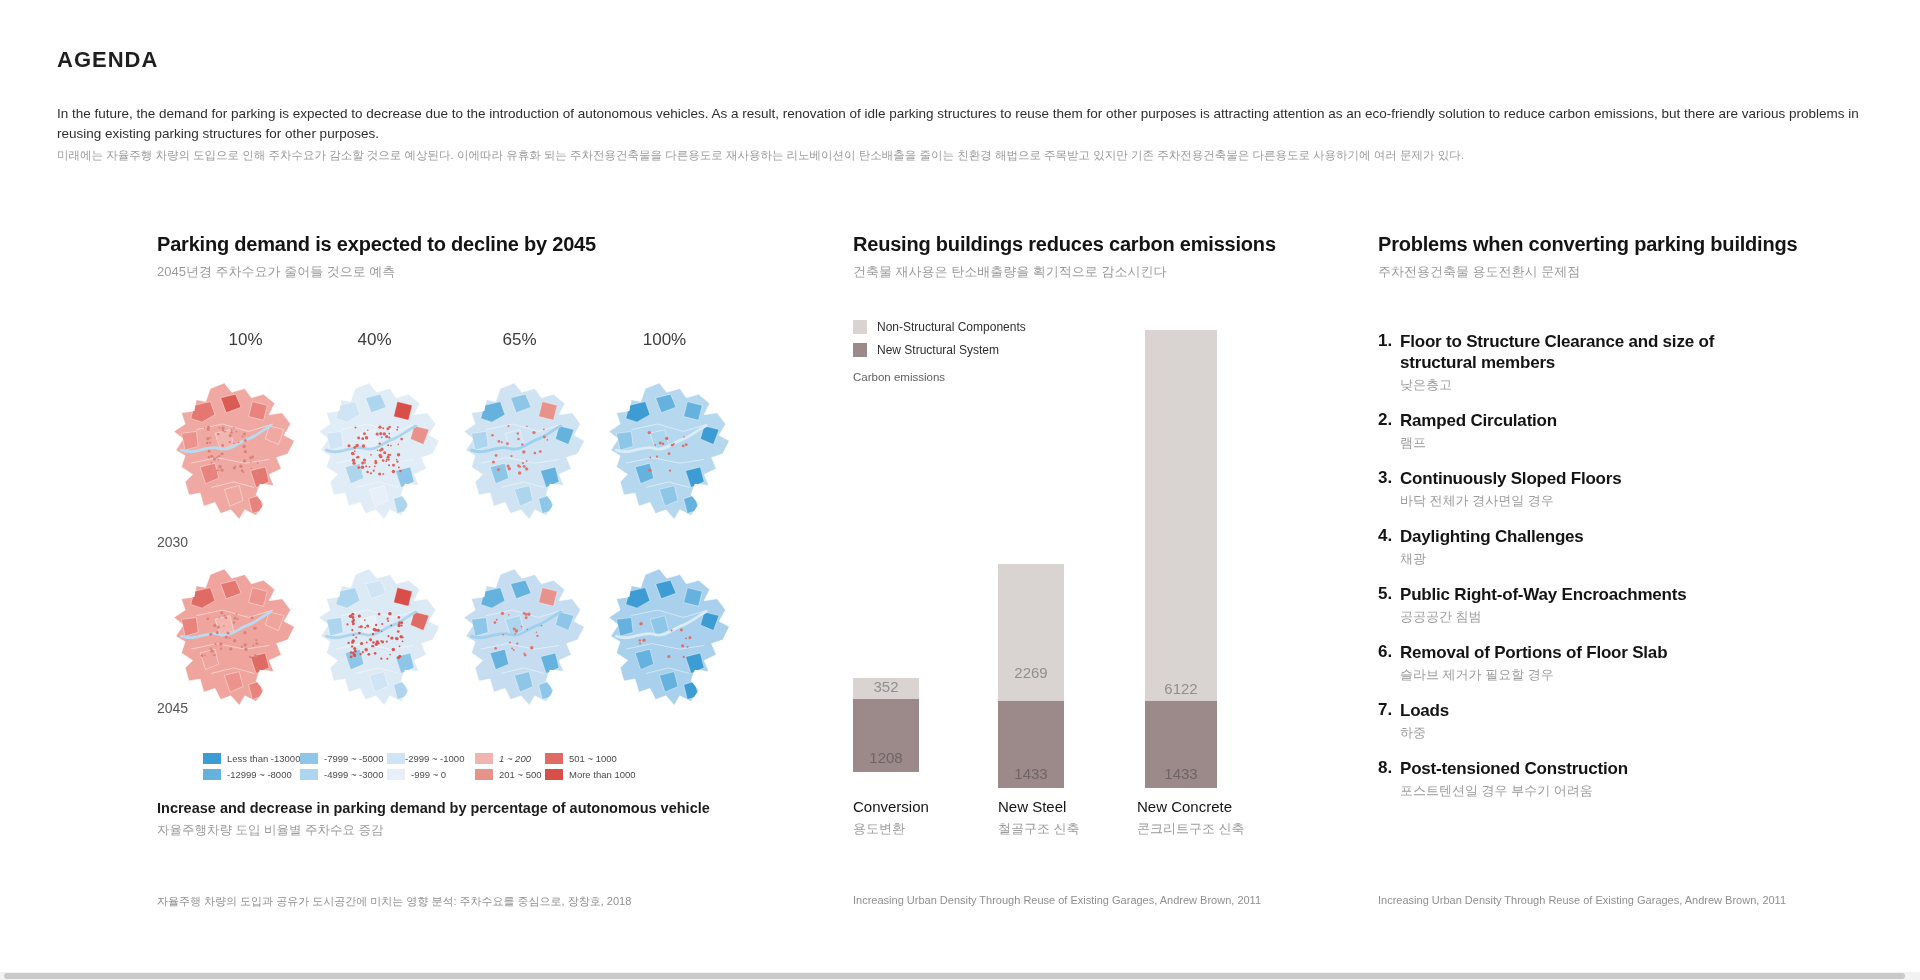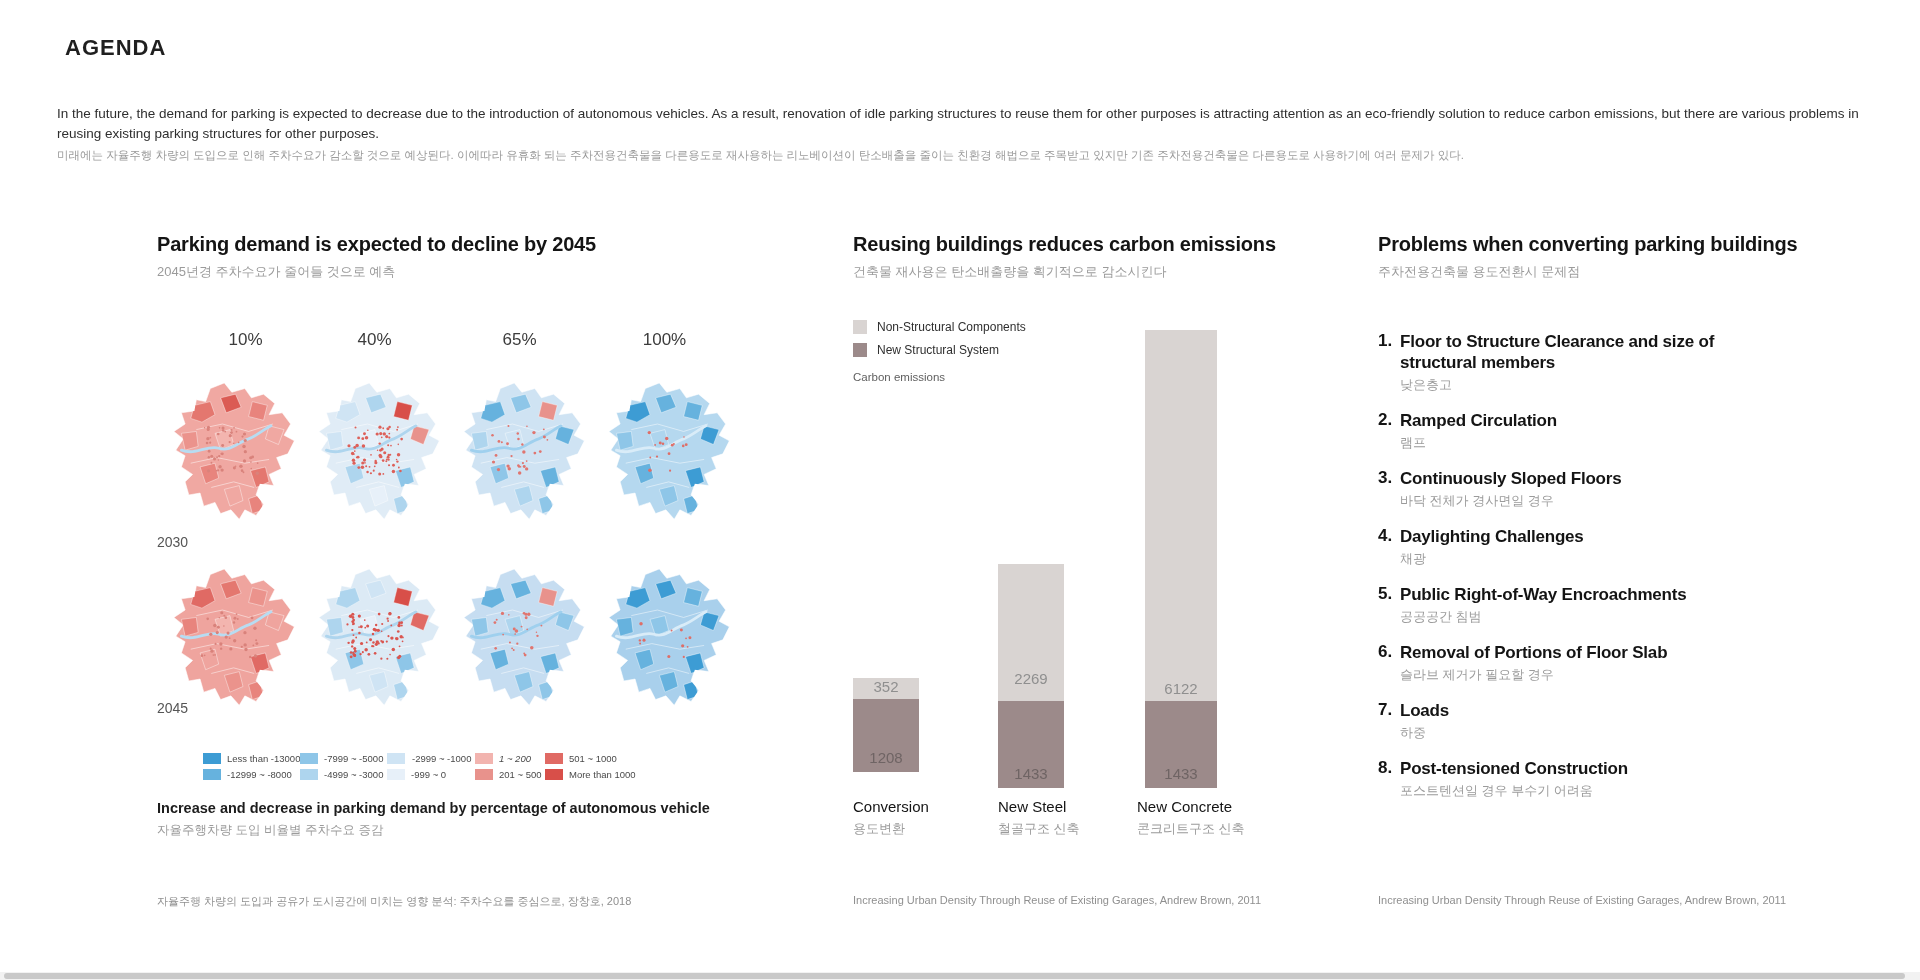--- a/index.html
+++ b/index.html
@@ -1,20 +1,20 @@
 <!DOCTYPE html>
 <html><head>
 <meta charset="utf-8">
 <style>
   * { margin:0; padding:0; box-sizing:border-box; }
   html,body { background:#fff; }
   body { font-family:"Liberation Sans", sans-serif; color:#1a1a1a; }
   .slide { position:relative; width:1920px; height:980px; background:#fff; overflow:hidden; }
 
-  .agenda-title { position:absolute; left:57px; top:35px; font-size:22px; font-weight:600; letter-spacing:1px; color:#1f1f1f;margin-left:8px; }
+  .agenda-title { position:absolute; left:57px; top:47px; font-size:22px; font-weight:600; letter-spacing:1px; color:#1f1f1f; }
   .intro-en { position:absolute; left:57px; top:104px; width:1825px; font-size:13.5px; line-height:20px; color:#2e2e2e; }
   .intro-ko { position:absolute; left:57px; top:148px; width:1825px; font-size:11.5px; color:#9a9a9a; }
 
   .panel-title { font-size:20px; font-weight:600; color:#141414; letter-spacing:-0.2px; }
   .panel-sub { font-size:13px; color:#9b9b9b; margin-top:7px; }
 
   .left-head { position:absolute; left:157px; top:233px; }
   .mid-head { position:absolute; left:853px; top:233px; }
   .right-head { position:absolute; left:1378px; top:233px; }
 
@@ -586,21 +586,21 @@
       <div class="map-row-label" style="left: 0px; top: 370px;">2045</div>
       <div class="lg-swatch" style="left: 46px; top: 423px; background: rgb(61, 156, 212);"></div>
       <div class="lg-label" style="left: 70px; top: 423px;">Less than -13000</div>
       <div class="lg-swatch" style="left: 46px; top: 439px; background: rgb(102, 178, 222);"></div>
       <div class="lg-label" style="left: 70px; top: 439px;">-12999 ~ -8000</div>
       <div class="lg-swatch" style="left: 143px; top: 423px; background: rgb(142, 198, 232);"></div>
       <div class="lg-label" style="left: 167px; top: 423px;">-7999 ~ -5000</div>
       <div class="lg-swatch" style="left: 143px; top: 439px; background: rgb(174, 213, 238);"></div>
       <div class="lg-label" style="left: 167px; top: 439px;">-4999 ~ -3000</div>
       <div class="lg-swatch" style="left: 230px; top: 423px; background: rgb(207, 228, 244);"></div>
-      <div class="lg-label" style="left: 255px; top: 423px; text-align: right;">-2999 ~ -1000</div>
+      <div class="lg-label" style="left: 248px; top: 423px; text-align: right;">-2999 ~ -1000</div>
       <div class="lg-swatch" style="left: 230px; top: 439px; background: rgb(231, 240, 249);"></div>
       <div class="lg-label" style="left: 254px; top: 439px;">-999 ~ 0</div>
       <div class="lg-swatch" style="left: 318px; top: 423px; background: rgb(242, 180, 175);"></div>
       <div class="lg-label" style="left: 342px; top: 423px; font-style: italic;">1 ~ 200</div>
       <div class="lg-swatch" style="left: 318px; top: 439px; background: rgb(232, 146, 140);"></div>
       <div class="lg-label" style="left: 342px; top: 439px;">201 ~ 500</div>
       <div class="lg-swatch" style="left: 388px; top: 423px; background: rgb(224, 106, 100);"></div>
       <div class="lg-label" style="left: 412px; top: 423px;">501 ~ 1000</div>
       <div class="lg-swatch" style="left: 388px; top: 439px; background: rgb(216, 79, 73);"></div>
       <div class="lg-label" style="left: 412px; top: 439px;">More than 1000</div>
@@ -629,21 +629,21 @@
         <div class="bar-val" style="bottom: 77.2px; color: rgb(143, 143, 143);">352</div>
         <div class="bar-val" style="bottom: 6px; color: rgb(111, 100, 100);">1208</div>
       </div>
       <div class="bar-cat" style="left: 0px; top: 468px;">
         <div class="en">Conversion</div>
         <div class="ko">용도변환</div>
       </div>
       <div style="position: absolute; left: 145px; bottom: 0px; width: 66px; height: 458px;">
         <div class="bar-seg" style="left: 0px; bottom: 0px; width: 100%; height: 86.9px; background: rgb(156, 138, 138);"></div>
         <div class="bar-seg" style="left: 0px; bottom: 86.9px; width: 100%; height: 137.6px; background: rgb(217, 212, 210);"></div>
-        <div class="bar-val" style="bottom: 101px; color: rgb(143, 143, 143);">2269</div>
+        <div class="bar-val" style="bottom: 107px; color: rgb(143, 143, 143);">2269</div>
         <div class="bar-val" style="bottom: 6px; color: rgb(111, 100, 100);">1433</div>
       </div>
       <div class="bar-cat" style="left: 145px; top: 468px;">
         <div class="en">New Steel</div>
         <div class="ko">철골구조 신축</div>
       </div>
       <div style="position: absolute; left: 292px; bottom: 0px; width: 72px; height: 458px;">
         <div class="bar-seg" style="left: 0px; bottom: 0px; width: 100%; height: 86.9px; background: rgb(156, 138, 138);"></div>
         <div class="bar-seg" style="left: 0px; bottom: 86.9px; width: 100%; height: 371.1px; background: rgb(217, 212, 210);"></div>
         <div class="bar-val" style="bottom: 90.9px; color: rgb(143, 143, 143);">6122</div>

